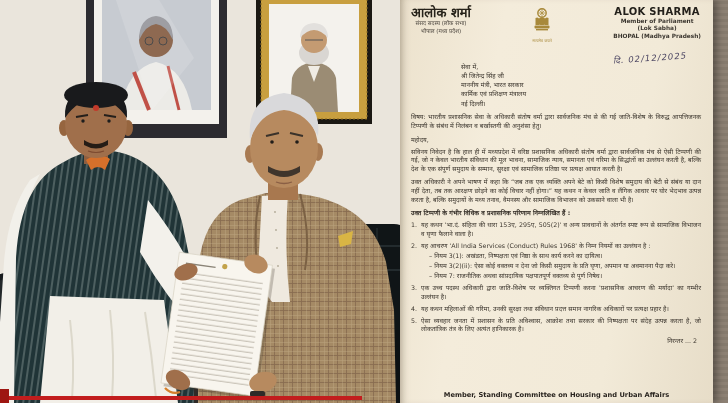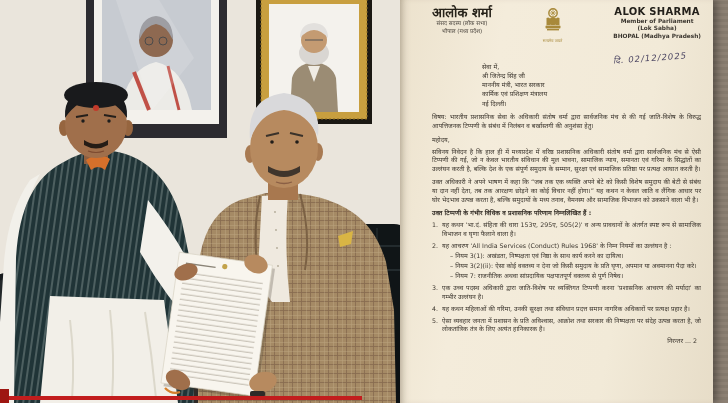--- a/index.html
+++ b/index.html
@@ -7,21 +7,21 @@
          font-family:"DejaVu Sans",sans-serif;}
   
   .photo{position:absolute;left:0;top:0;width:400px;height:403px;overflow:hidden;}
   .photo svg{display:block;}
   
   .doc{position:absolute;left:400px;top:0;width:328px;height:403px;overflow:hidden;
        background:repeating-linear-gradient(0deg,#8d8174 0 3px,#857a6d 3px 6px);}
   .paper{position:absolute;left:0;top:0;bottom:0;right:15px;overflow:hidden;
          background:linear-gradient(100deg,#ece2cd 0%,#f4ecdb 28%,#f2ead8 70%,#e7ddc8 100%);
          box-shadow:inset 7px 0 9px -6px rgba(70,55,35,.45), 4px 0 7px rgba(0,0,0,.35);
-         padding:6px 12px 14px 32px;box-sizing:border-box;color:#3c362e;}
+         padding:6px 12px 14px 11px;box-sizing:border-box;color:#3c362e;}
   .lh{display:flex;align-items:flex-start;justify-content:space-between;height:44px;}
   .lh-left{text-align:center;}
   .lh-name-hi{font-size:13px;font-weight:bold;color:#262219;line-height:1.1;}
   .lh-sub{font-size:5.6px;color:#47413a;line-height:1.35;}
   .emblem-wrap{text-align:center;margin-top:1px;}
   .emblem-motto{font-size:4px;color:#a8893a;line-height:1;}
   .lh-right{text-align:center;}
   .lh-name-en{font-size:10px;font-weight:bold;color:#23201b;line-height:1.15;letter-spacing:.3px;}
   .lh-sub-en{font-size:5.8px;font-weight:bold;color:#3b362f;line-height:1.3;}
   .date-hw{position:absolute;top:52px;right:26px;font-size:8.5px;font-style:italic;
@@ -251,16 +251,17 @@
           </div>
       </div>
       <div class="pt">
         <div class="pt-num">5.</div>
         <div class="pt-body">
             <div class="pt-text">ऐसा व्यवहार जनता में प्रशासन के प्रति अविश्वास, आक्रोश तथा सरकार की निष्पक्षता पर संदेह उत्पन्न करता है, जो लोकतांत्रिक तंत्र के लिए अत्यंत हानिकारक है।</div>
           </div>
       </div>
 
       <div class="cont">निरन्तर ... 2</div>
+      <div class="doc-footer">Member, Standing Committee on Housing and Urban Affairs</div>
     </div>
   </div>
 
 </div>
 
 </body></html>

